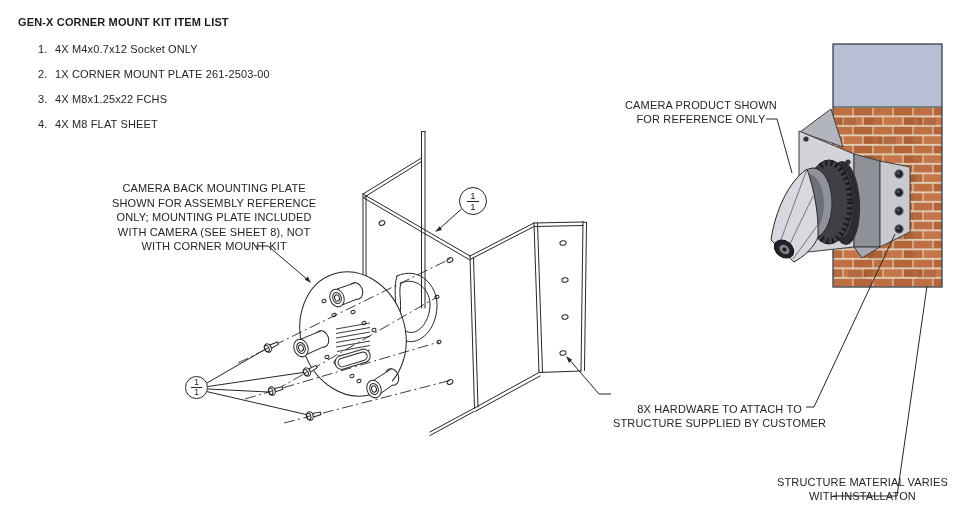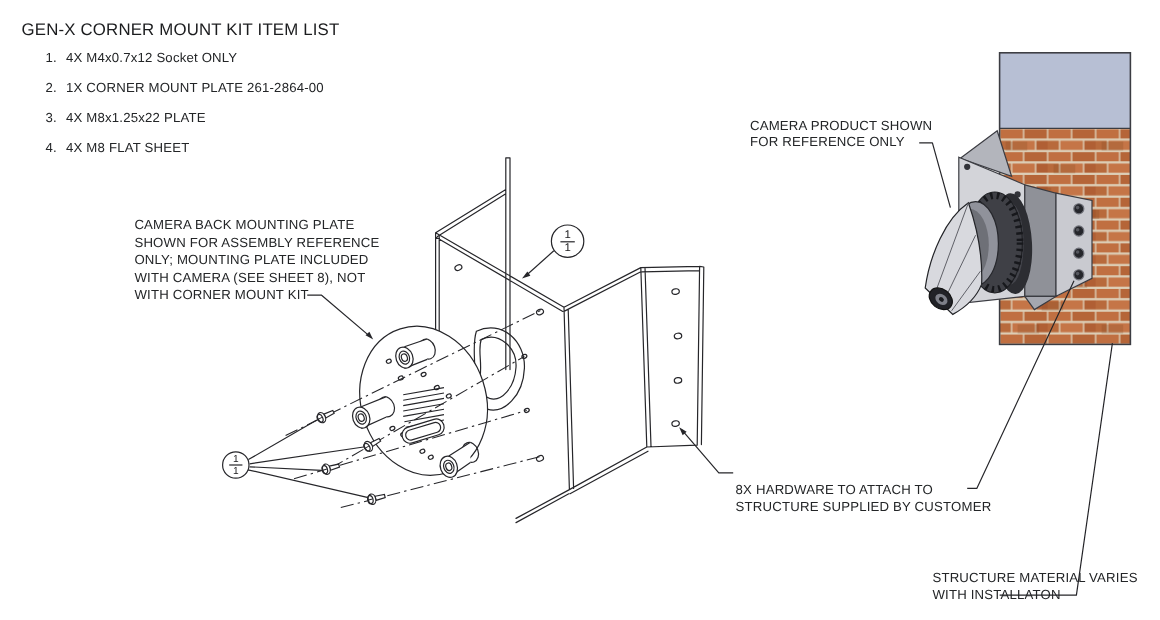--- a/index.html
+++ b/index.html
@@ -1,20 +1,20 @@
 <!DOCTYPE html>
 <html><head>
 <meta charset="utf-8">
 <style>
   html,body{margin:0;padding:0;background:#fff;}
   .canvas{position:relative;width:967px;height:517px;background:#fff;overflow:hidden;
           font-family:"Liberation Sans",sans-serif;color:#202022;}
   .canvas svg{position:absolute;left:0;top:0;}
-  .txt{position:absolute;white-space:pre-line;font-size:11px;line-height:13.5px;letter-spacing:.15px;color:#232527;}
-  .sheet-title{position:absolute;left:18px;top:16px;font-size:14px;font-weight:normal;letter-spacing:.15px;color:#1b1c1e;}
+  .txt{position:absolute;white-space:pre-line;font-size:11px;line-height:13.5px;letter-spacing:.15px;color:#232527;text-align:center;}
+  .sheet-title{position:absolute;left:18px;top:16px;font-size:11px;font-weight:bold;letter-spacing:.15px;color:#1b1c1e;}
   .item-row{position:absolute;left:38px;display:flex;font-size:11px;letter-spacing:.15px;color:#232527;}
   .item-row .num{width:17px;}
   .note-left{left:112px;top:181px;line-height:14.5px;}
   .note-camera{left:625px;top:99px;}
   .note-hardware{left:613px;top:387px;margin-top:16px;}
   .note-structure{left:735px;top:476px;margin-left:42px;}
   .balloon{position:absolute;box-sizing:border-box;border:1.2px solid #26262a;border-radius:50%;
            background:#fff;display:flex;flex-direction:column;align-items:center;justify-content:center;
            color:#202022;z-index:3;}
   .balloon .top{border-bottom:1px solid #26262a;padding:0 3px;line-height:1.05;}
@@ -228,25 +228,25 @@
 </svg>
 
   <div class="sheet-title">GEN-X CORNER MOUNT KIT ITEM LIST</div>
 
   <div class="item-row" style="top:43px">
     <span class="num">1.</span>
     <span>4X M4x0.7x12 Socket ONLY</span>
   </div>
   <div class="item-row" style="top:68px">
     <span class="num">2.</span>
-    <span>1X CORNER MOUNT PLATE 261-2864-00</span>
+    <span>1X CORNER MOUNT PLATE 261-2503-00</span>
   </div>
   <div class="item-row" style="top:93px">
     <span class="num">3.</span>
-    <span>4X M8x1.25x22 PLATE</span>
+    <span>4X M8x1.25x22 FCHS</span>
   </div>
   <div class="item-row" style="top:118px">
     <span class="num">4.</span>
     <span>4X M8 FLAT SHEET</span>
   </div>
 
   <div class="txt note-left">CAMERA BACK MOUNTING PLATE
 SHOWN FOR ASSEMBLY REFERENCE
 ONLY; MOUNTING PLATE INCLUDED
 WITH CAMERA (SEE SHEET 8), NOT

